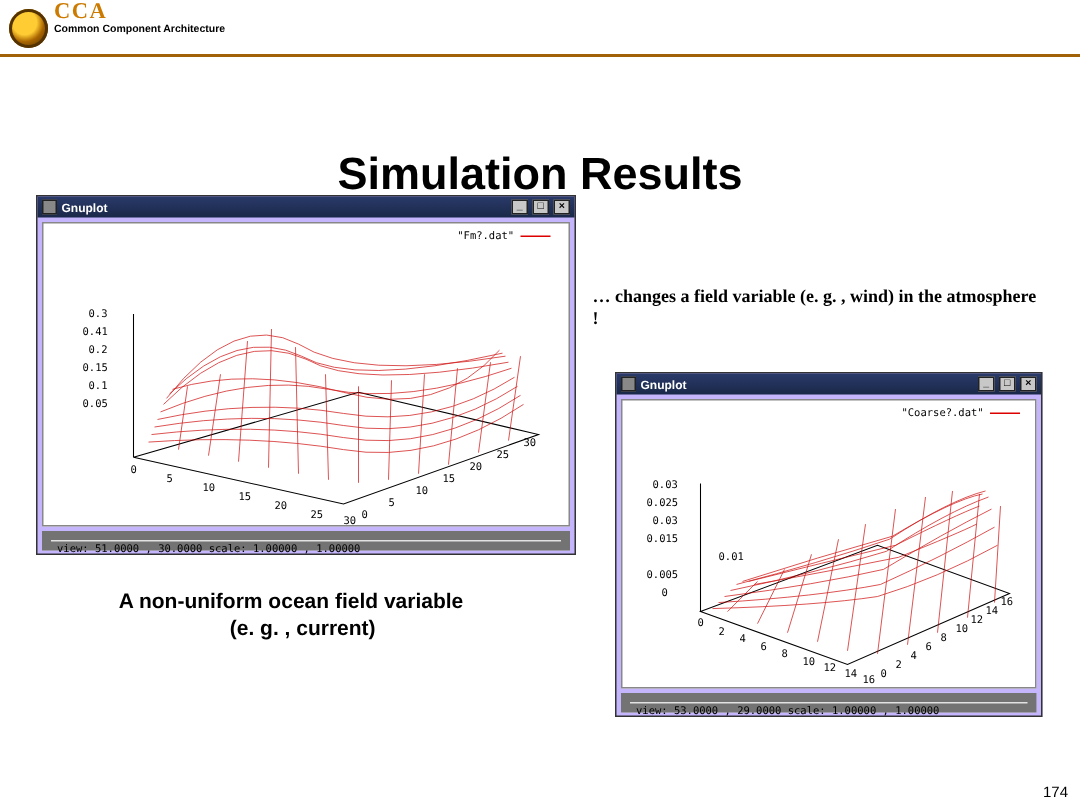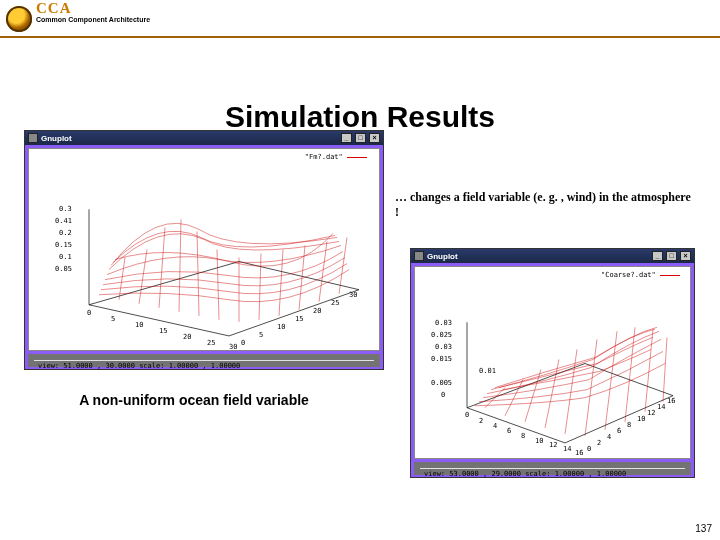--- a/index.html
+++ b/index.html
@@ -78,21 +78,21 @@
     position: absolute;
     right: 8px;
     bottom: 6px;
     font-size: 10px;
     color: #000;
   }
 
   
   .plotwin {
     position: absolute;
-    background: #8b5cf6;
+    background: #c4b5fd;
     border: 1px solid #333;
   }
   .plotwin .titlebar {
     height: 14px;
     background: linear-gradient(#2a3a6a, #1a2848);
     display: flex;
     align-items: center;
     padding: 0 3px;
     gap: 3px;
   }
@@ -286,16 +286,16 @@
     <div class="axis-lbl" style="left:182px;top:172px;">2</div>
     <div class="axis-lbl" style="left:172px;top:178px;">0</div>
   </div>
   <div class="statusbar">view: 53.0000 , 29.0000   scale: 1.00000 , 1.00000</div>
 </div>
 
 <div class="caption-right">… changes a field variable (e. g. , wind) in the atmosphere !</div>
 
 <div class="caption-left">
   <span>A non-uniform ocean field variable</span><br>
-  &nbsp;&nbsp;&nbsp;&nbsp;
+  &nbsp;&nbsp;&nbsp;&nbsp;<span>(e. g. , current)</span>
 </div>
 
-<div class="pagenum">137</div>
+<div class="pagenum">174</div>
 
 </body></html>

